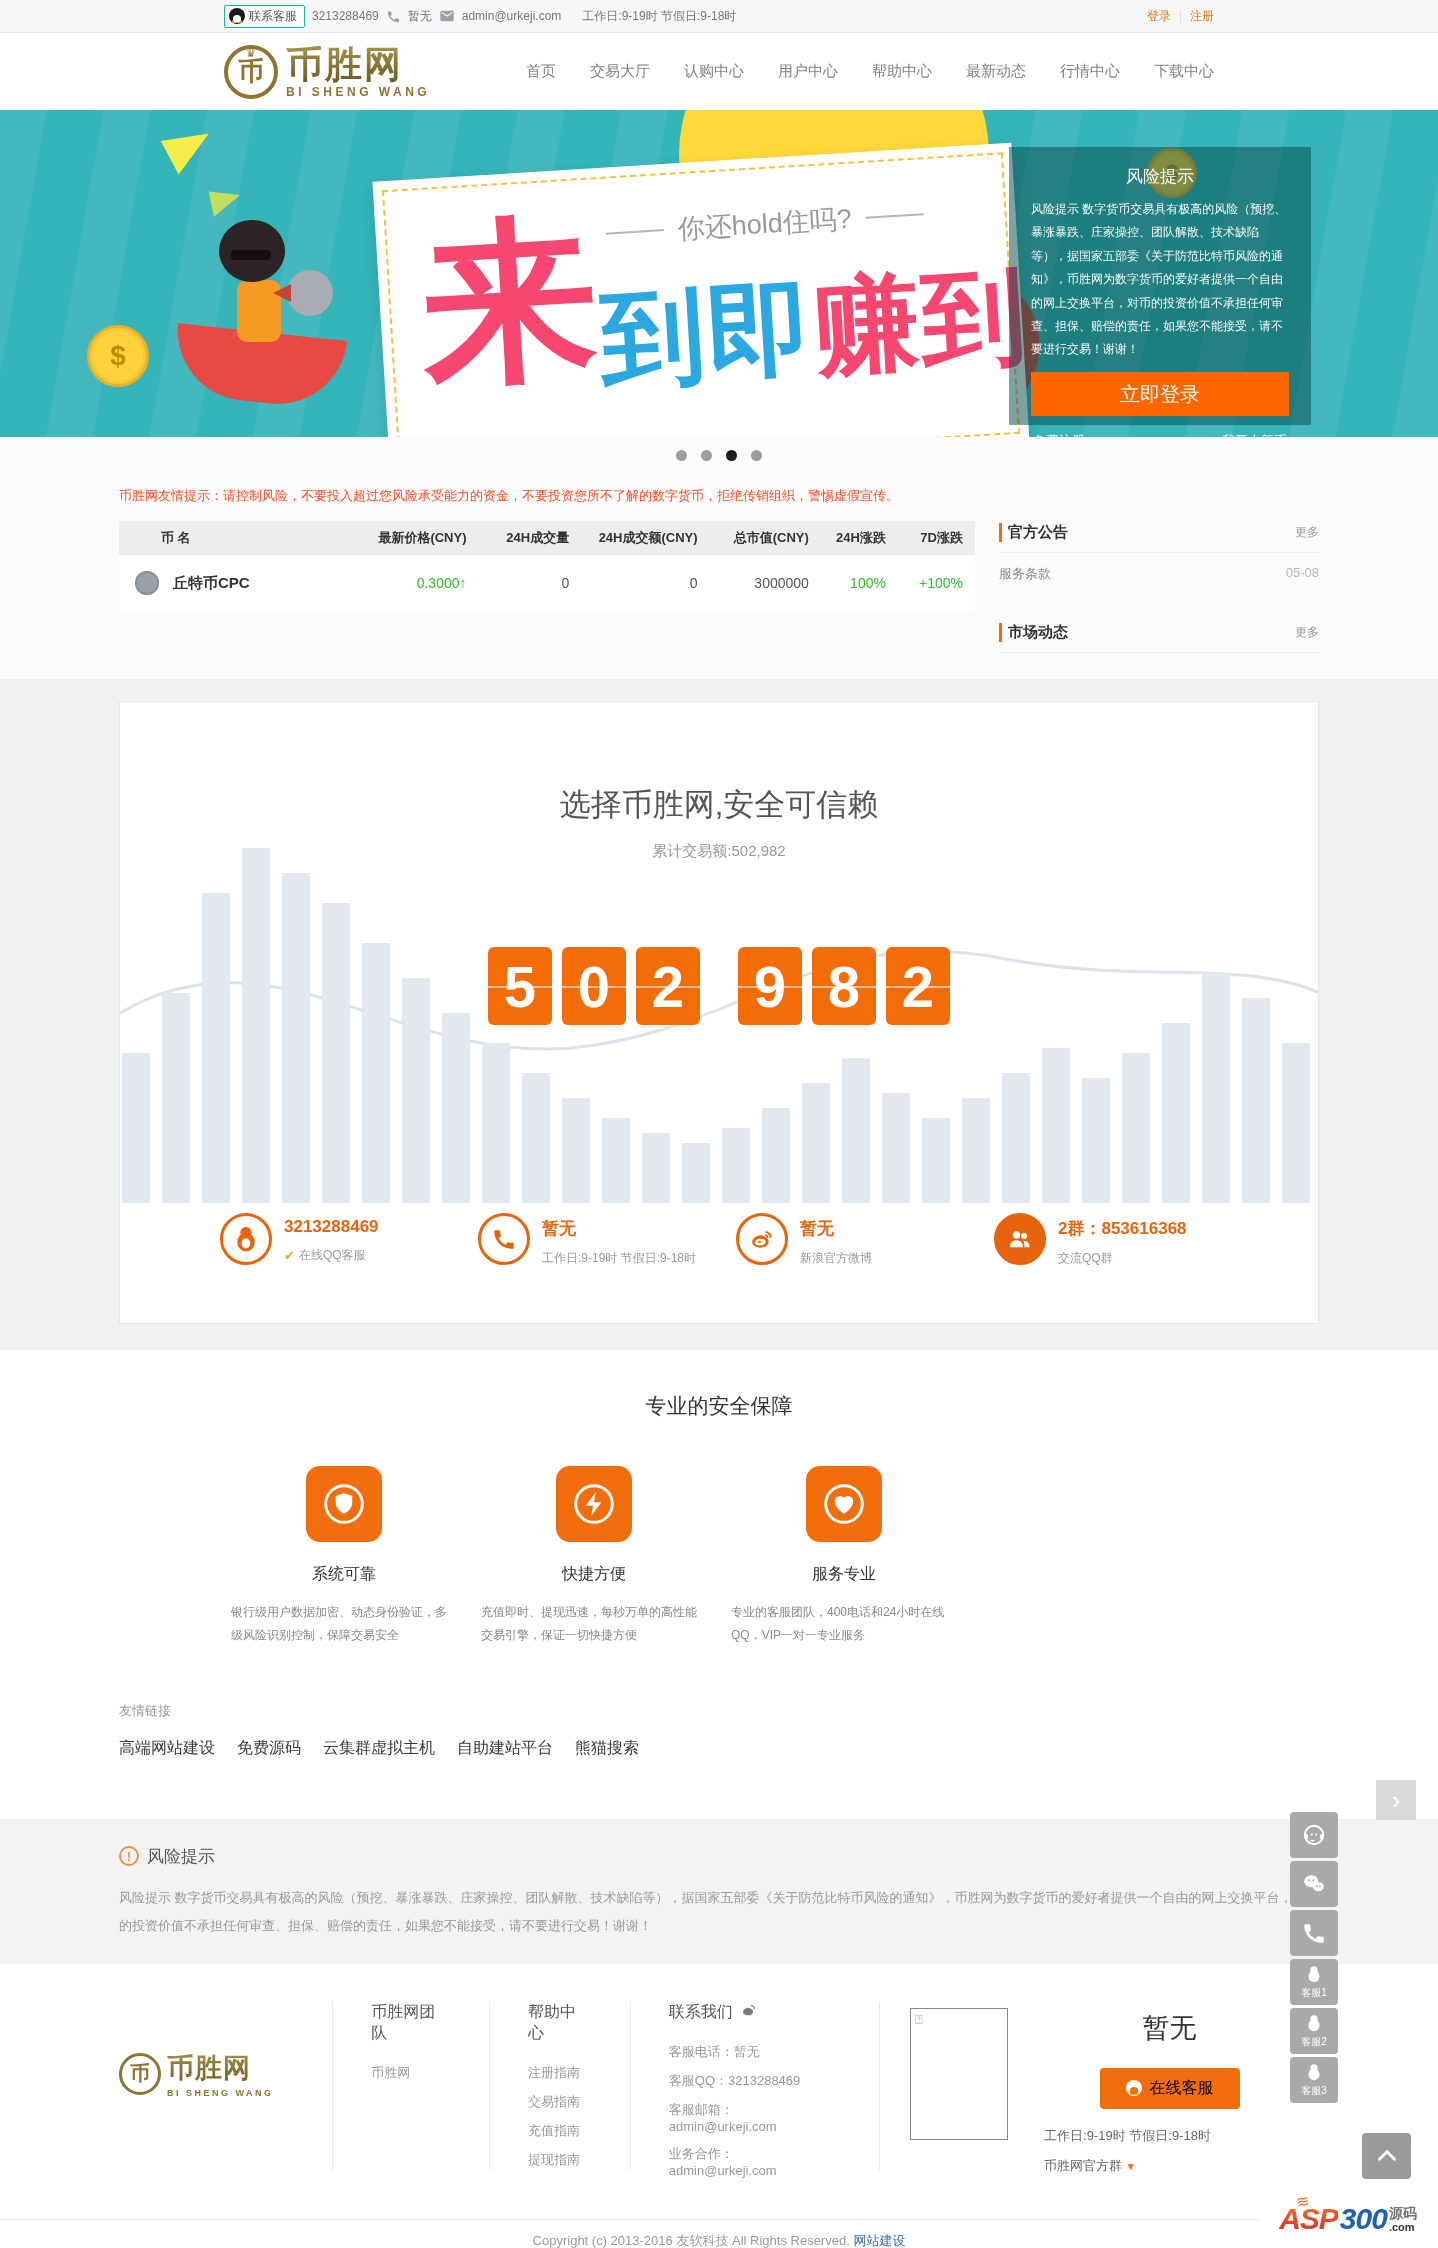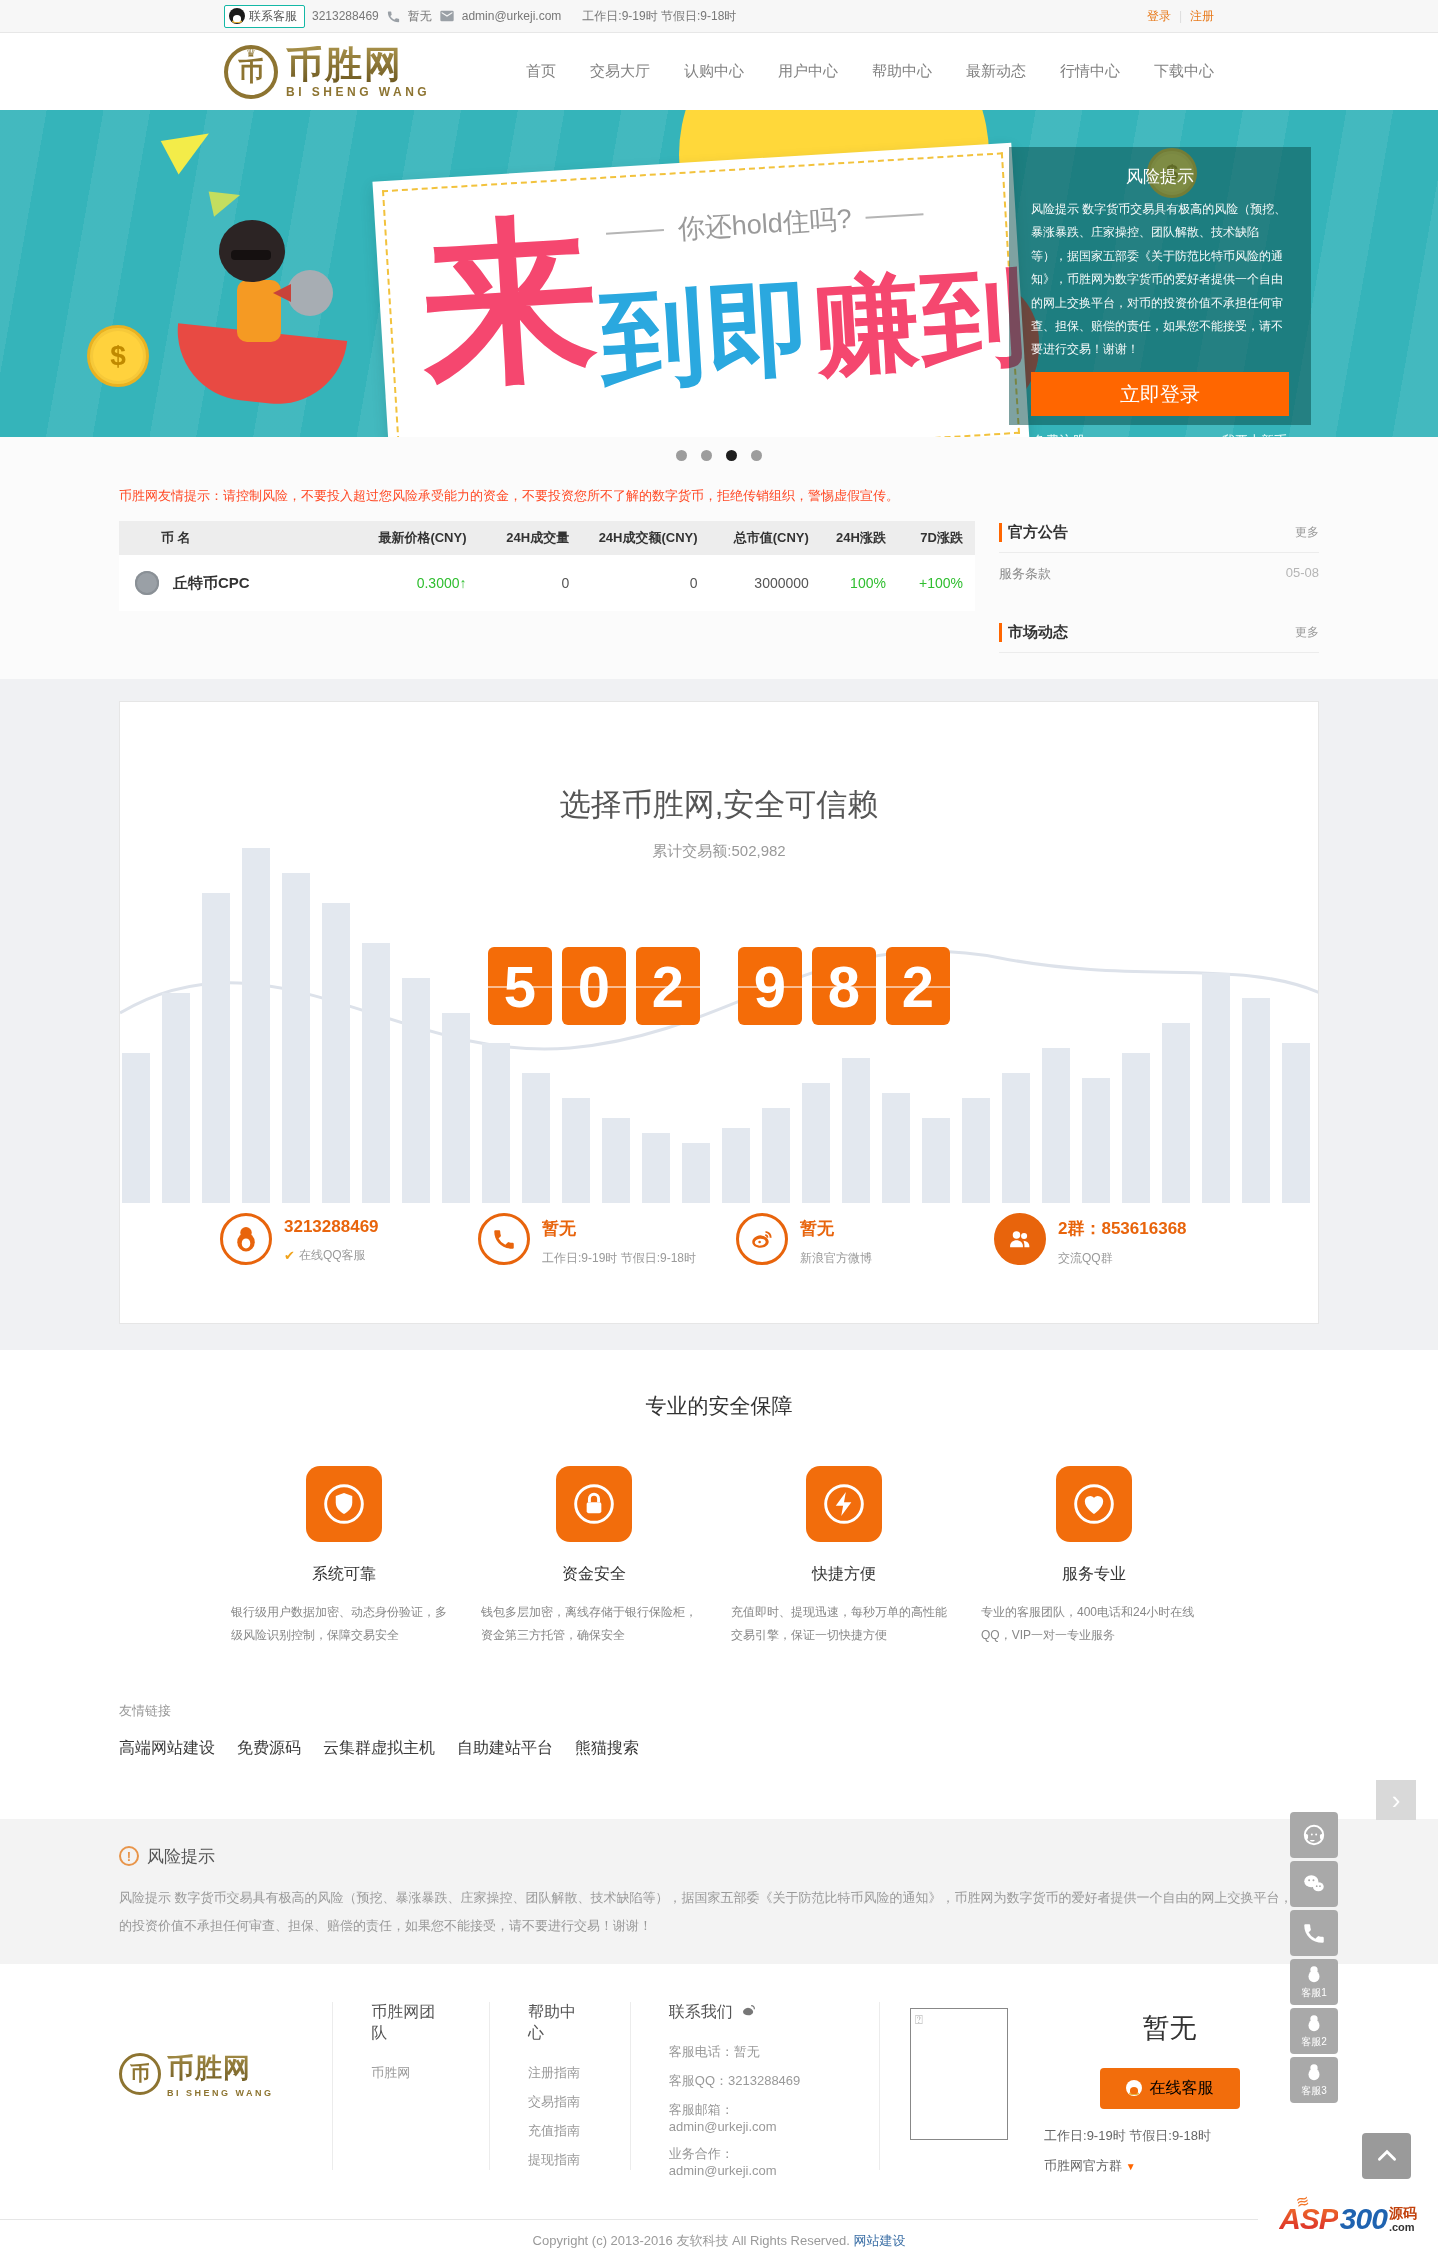--- a/index.html
+++ b/index.html
@@ -174,21 +174,21 @@
   .fb-btn.small-pad svg { width:22px; height:22px; }
   .back-top { position:absolute; left:1362px; top:2133px; width:49px; height:46px; background:#9a9a9a; border-radius:4px; color:#fff; display:flex; align-items:center; justify-content:center; cursor:pointer; z-index:20; }
   .back-top svg { width:26px; height:26px; }
 
   
   .watermark { position:absolute; left:1258px; top:2190px; width:180px; height:58px; background:#fff; display:flex; align-items:center; justify-content:center; gap:2px; z-index:30; }
   .wm-asp { font-size:30px; font-weight:bold; font-style:italic; background:linear-gradient(180deg,#f2762a,#d8232a); -webkit-background-clip:text; background-clip:text; color:transparent; letter-spacing:-1px; }
   .wm-300 { font-size:30px; font-weight:bold; font-style:italic; color:#1f63b0; letter-spacing:-1px; }
   .wm-flame { color:#f2762a; font-size:16px; position:absolute; top:2px; left:38px; transform:rotate(-12deg); }
   .wm-right { display:flex; flex-direction:column; align-items:flex-start; line-height:1; }
-  .wm-yuanma { font-size:14px; font-weight:bold; color:#c2410c; }
+  .wm-yuanma { font-size:14px; font-weight:bold; color:#737373; }
   .wm-com { font-size:11px; font-weight:bold; color:#333; margin-top:2px; }
 </style>
 </head>
 <body>
 
 <div class="topbar">
   <div class="container-top topbar-inner">
     <div class="topbar-left">
       <span class="contact-kefu">
         <span class="qq-head"></span>
@@ -464,31 +464,20 @@
               <path d="M12 6l4.5 1.7v3.5c0 2.9-1.9 4.8-4.5 6.3-2.6-1.5-4.5-3.4-4.5-6.3V7.7L12 6z" fill="#fff" stroke="none"></path>
             </svg>
         </div>
         <div class="sec-name">系统可靠</div>
         <div class="sec-desc">银行级用户数据加密、动态身份验证，多级风险识别控制，保障交易安全</div>
       </div>
       <div class="sec-card">
         <div class="sec-ico">
           <svg viewBox="0 0 24 24" fill="none" stroke="#fff" stroke-width="1.6">
               <circle cx="12" cy="12" r="10"></circle>
-              <rect x="8" y="11" width="8" height="6" rx="1" fill="#fff" stroke="none"></rect>
-              <path d="M9.5 11V9.2a2.5 2.5 0 0 1 5 0V11" stroke="#fff" stroke-width="1.6"></path>
-            </svg>
-        </div>
-        <div class="sec-name">资金安全</div>
-        <div class="sec-desc">钱包多层加密，离线存储于银行保险柜，资金第三方托管，确保安全</div>
-      </div>
-      <div class="sec-card">
-        <div class="sec-ico">
-          <svg viewBox="0 0 24 24" fill="none" stroke="#fff" stroke-width="1.6">
-              <circle cx="12" cy="12" r="10"></circle>
               <path d="M13 5.5L7.5 13h4l-1 5.5L16 11h-4l1-5.5z" fill="#fff" stroke="none"></path>
             </svg>
         </div>
         <div class="sec-name">快捷方便</div>
         <div class="sec-desc">充值即时、提现迅速，每秒万单的高性能交易引擎，保证一切快捷方便</div>
       </div>
       <div class="sec-card">
         <div class="sec-ico">
           <svg viewBox="0 0 24 24" fill="none" stroke="#fff" stroke-width="1.6">
               <circle cx="12" cy="12" r="10"></circle>

